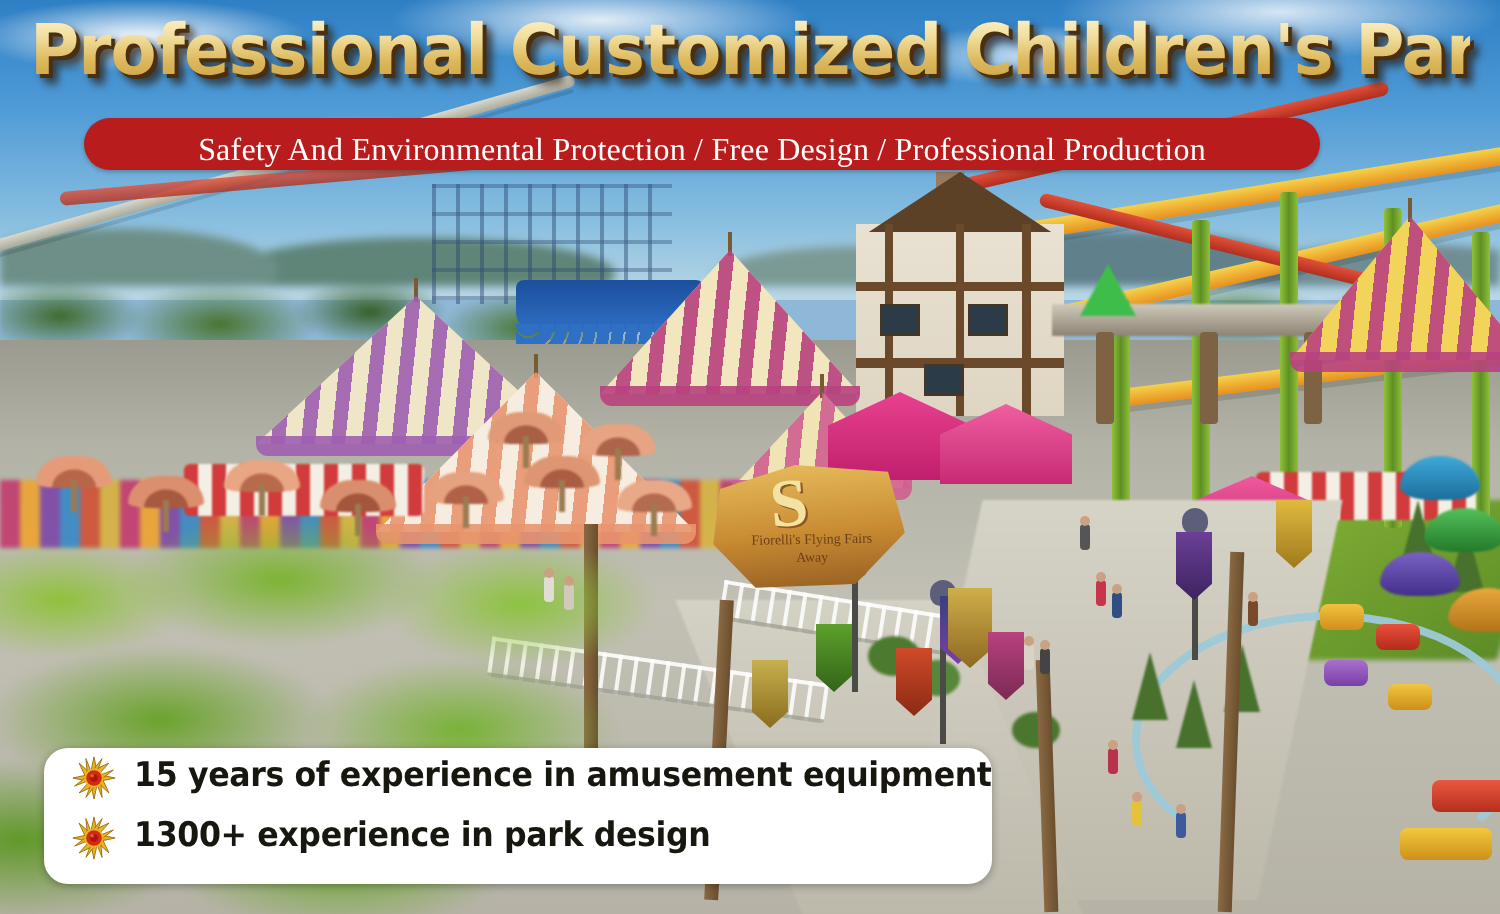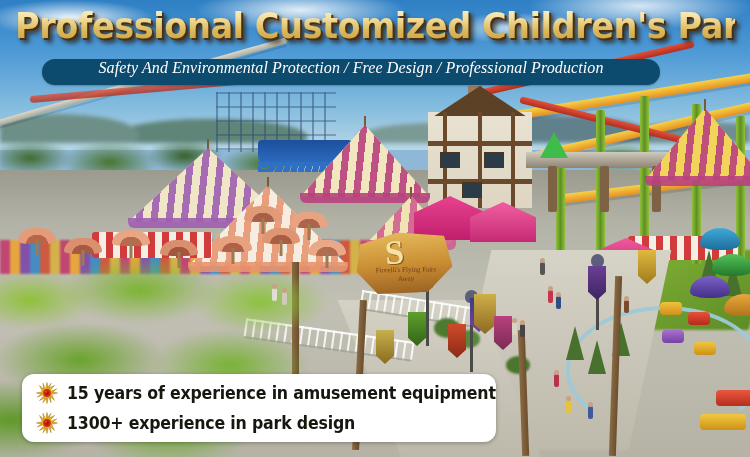--- a/index.html
+++ b/index.html
@@ -330,45 +330,44 @@
     background-clip: text;
     -webkit-text-fill-color: transparent;
     filter: drop-shadow(2px 2px 0 #4a2f10) drop-shadow(3px 3px 2px rgba(40,22,5,.65));
     white-space: nowrap;
     transform: scaleX(0.96);
   }
 
   #subtitle-wrap {
     position: absolute;
     left: 42px; top: 59px; width: 618px; height: 26px;
-    display: flex; align-items: flex-start; justify-content: center;
-    background: #0c4a6e;
+    display: flex; align-items: flex-end; justify-content: center;
+    background: #b91c1c;
     border-radius: 13px;
     box-shadow: 0 1px 2px rgba(0,0,0,.25);
-    font-style: italic;
   }
   #subtitle {
     font-family: "Liberation Serif", serif;
     font-size: 16px;
     color: #ffffff;
     white-space: nowrap;
     letter-spacing: .1px;
   }
 
   #features {
     position: absolute;
     left: 22px; top: 374px; width: 474px; height: 68px;
     background: #ffffff;
     border-radius: 12px;
     box-shadow: 0 1px 4px rgba(0,0,0,.3);
     padding: 4px 0 0 0;
     box-sizing: border-box;
   }
   .feature-row {
-    display: flex; align-items: center;
+    display: flex; align-items: flex-start;
     height: 30px;
     padding-left: 14px;
   }
   .starburst {
     position: relative;
     width: 22px; height: 22px;
     flex: 0 0 22px;
     margin-right: 9px;
   }
   .feature-text {

